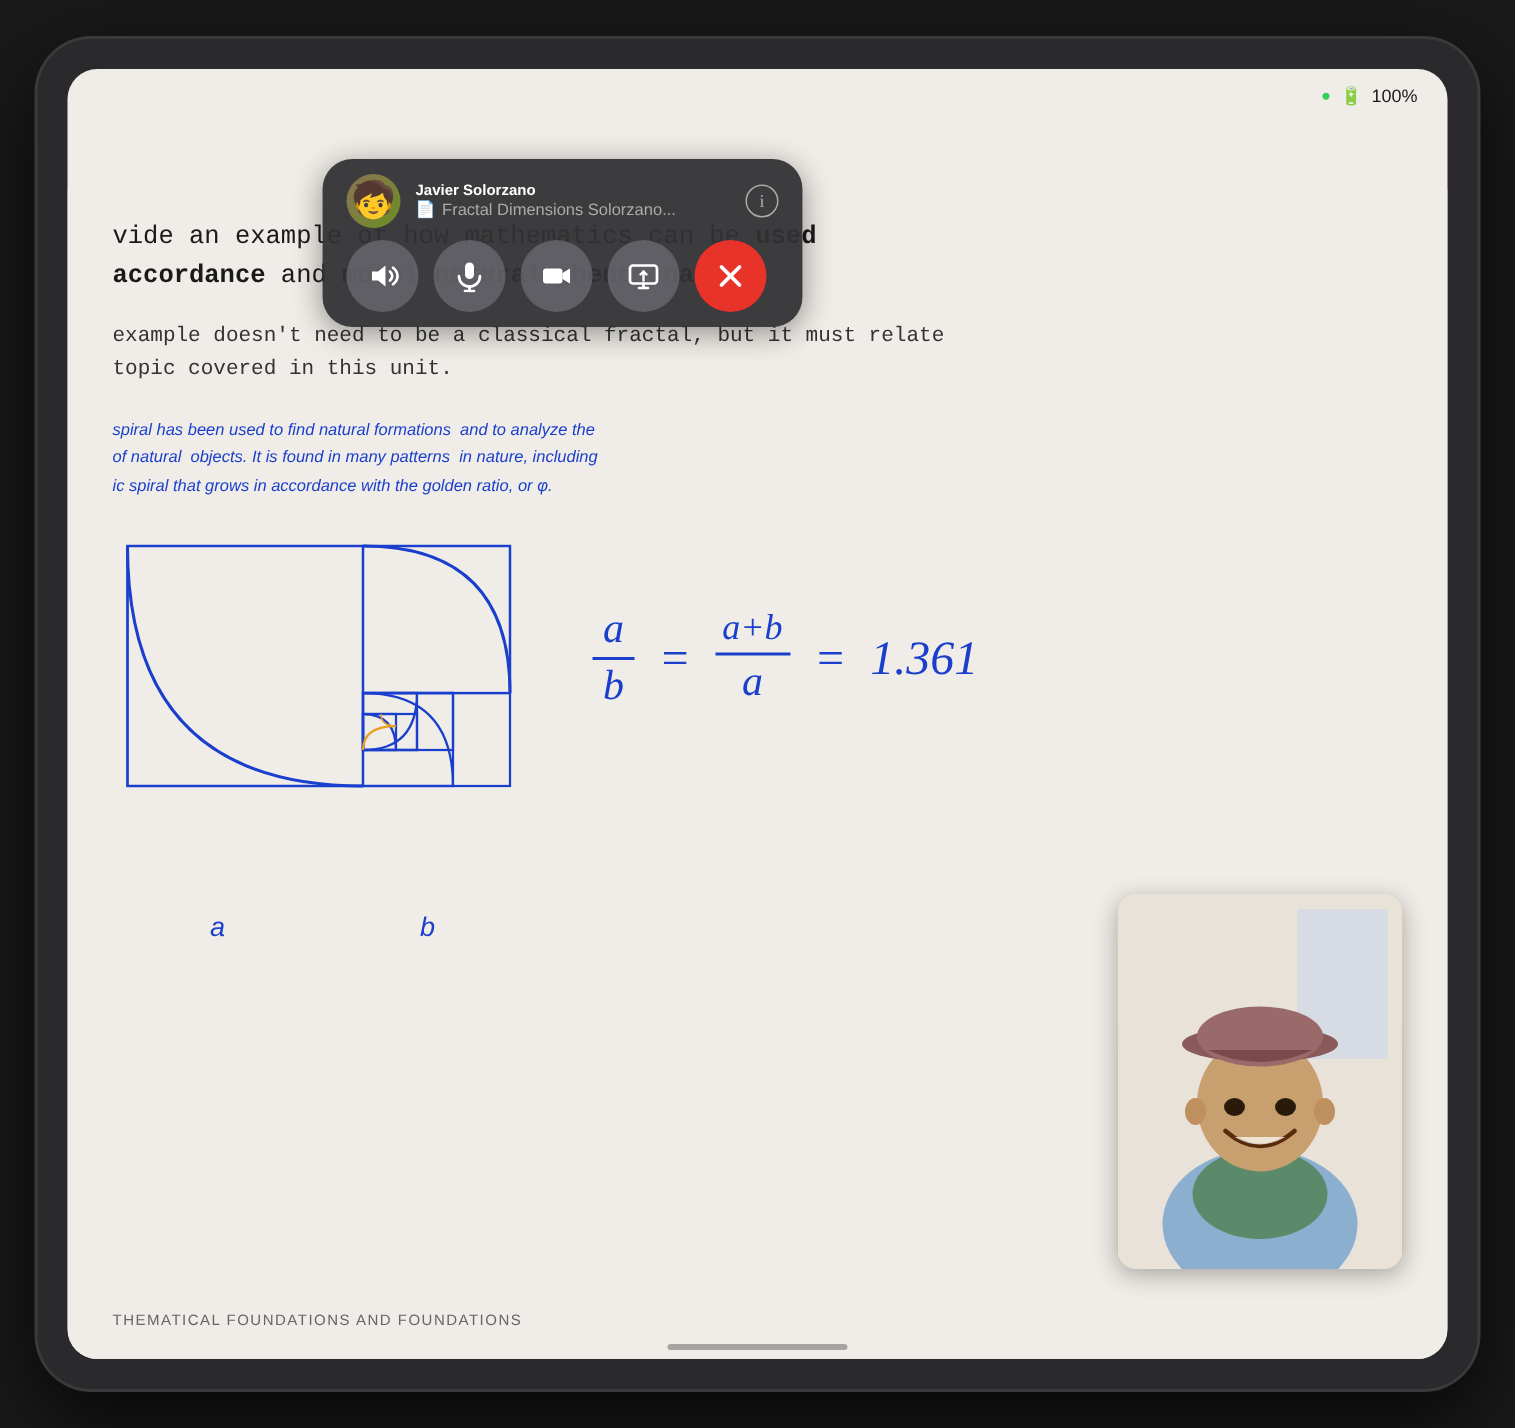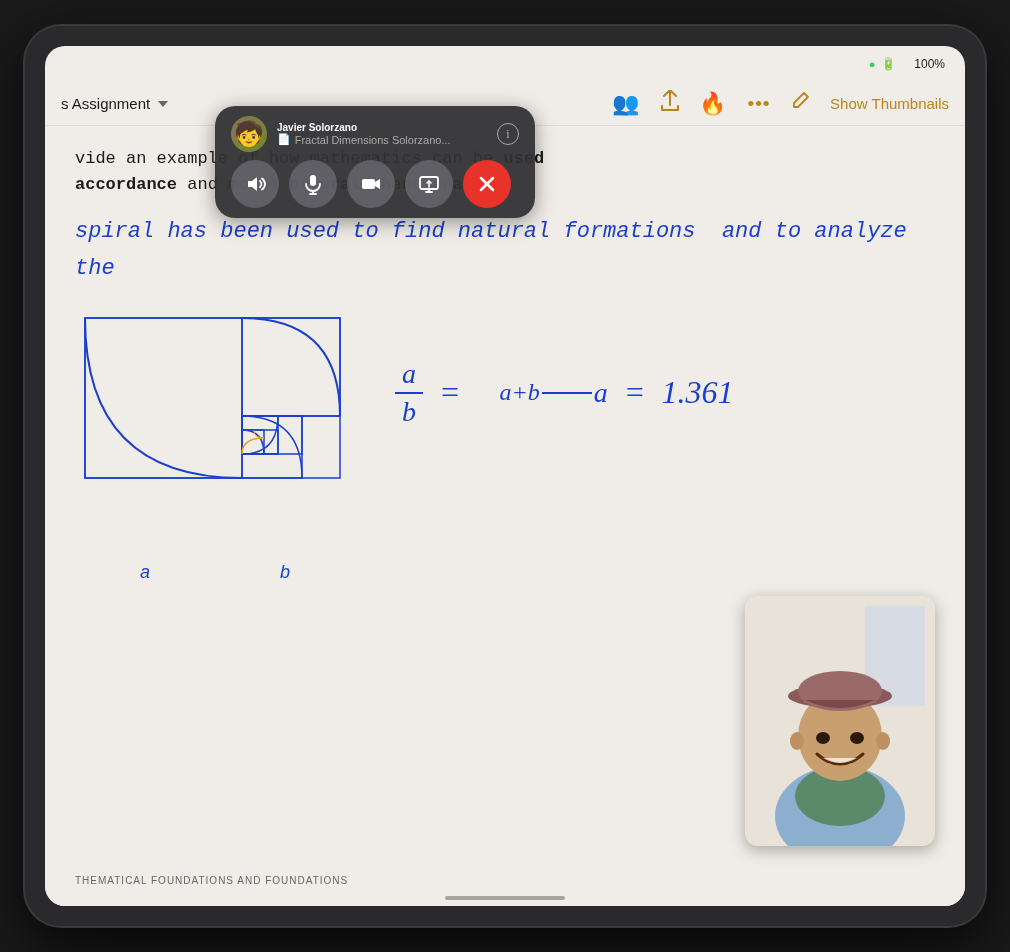--- a/index.html
+++ b/index.html
@@ -144,24 +144,24 @@
     .text-subtext {
       font-family: 'Courier New', monospace;
       font-size: 14px;
       line-height: 1.6;
       color: #333;
       margin-bottom: 20px;
     }
 
     
     .handwritten {
-      font-family: Liberation Mono, monospace;
+      font-family: Liberation Sans, sans-serif;
       font-style: italic;
       color: #1a3fcc;
-      font-size: 22px;
+      font-size: 11px;
       line-height: 1.7;
       margin-bottom: 8px;
     }
 
     
     .diagram-area {
       display: flex;
       align-items: flex-start;
       gap: 40px;
       margin-top: 10px;
@@ -345,57 +345,41 @@
 </head>
 <body>
 
 <div class="ipad-outer">
   <div class="ipad-screen">
 
     <div class="status-bar">
       <div class="status-bar-right">
         <span style="color:#30d158; font-size:11px;">●</span>
         <span style="font-size:12px;">🔋</span>
-        <span style="font-size:12px; font-family:-apple-system,sans-serif;margin-left:12px;">100%</span>
+        <span style="font-size:12px; font-family:-apple-system,sans-serif;">100%</span>
       </div>
     </div>
 
-    <div class="toolbar">
-      <div class="toolbar-left">
-        <span class="toolbar-title">s Assignment</span>
-        <span class="chevron-down"></span>
-      </div>
-      <div class="toolbar-right">
-        <span class="toolbar-icon" style="font-size:22px;">👥</span>
-        <span class="toolbar-icon">
-          <svg width="20" height="22" viewBox="0 0 20 22" fill="none" xmlns="http://www.w3.org/2000/svg">
-            <path d="M10 1v14M4 6l6-6 6 6M2 16v4h16v-4" stroke="#b8861b" stroke-width="2" stroke-linecap="round" stroke-linejoin="round"></path>
-          </svg>
-        </span>
-        <span class="toolbar-icon" style="font-size:22px; color:#e8832a;">🔥</span>
-        <span class="toolbar-icon" style="font-size:22px; color:#b8861b;">•••</span>
-        <span class="toolbar-icon" style="font-size:20px;">
-          <svg width="20" height="20" viewBox="0 0 20 20" fill="none" xmlns="http://www.w3.org/2000/svg">
-            <path d="M14 2l4 4-10 10H4v-4L14 2z" stroke="#b8861b" stroke-width="1.8" stroke-linecap="round" stroke-linejoin="round"></path>
-          </svg>
-        </span>
-        <span class="show-thumbnails">Show Thumbnails</span>
-      </div>
-    </div>
 
     <div class="main-content">
 
       <div class="text-typed">
         <span>vide an example of how mathematics can be <span class="text-bold">used</span></span><br>
         <span><span class="text-bold">accordance</span> and <span class="text-bold">model natural phenomena</span>.</span>
       </div>
 
+      <div class="text-subtext">
+        <span>example doesn't need to be a classical fractal, but it must relate</span><br>
+        <span>topic covered in this unit.</span>
+      </div>
 
       <div class="handwritten">
         <div>spiral has been used to find natural formations &nbsp;and to analyze <span style="font-style:italic; font-weight:normal;">the</span></div>
+        <div>of natural &nbsp;objects. It is found in many patterns &nbsp;in nature, including</div>
+        <div>ic spiral that grows in accordance with the golden ratio, or φ.</div>
       </div>
 
       <div class="diagram-area">
 
         <div style="display:flex; flex-direction:column; align-items:center;">
           <svg class="spiral-svg" viewBox="0 0 280 240" xmlns="http://www.w3.org/2000/svg">
 
             <rect x="10" y="10" width="255" height="160" fill="none" stroke="#1a3fcc" stroke-width="1.5"></rect>
 
             <rect x="10" y="10" width="157" height="160" fill="none" stroke="#1a3fcc" stroke-width="1.5"></rect>
@@ -438,21 +422,21 @@
         <div class="formula-area">
           <div style="display:flex; align-items:center; gap:16px; font-family:'Comic Sans MS',cursive; font-style:italic; color:#1a3fcc;">
 
             <div style="display:flex; flex-direction:column; align-items:center; gap:2px;">
               <span style="font-size:28px;">a</span>
               <div style="width:28px; height:2px; background:#1a3fcc;"></div>
               <span style="font-size:28px;">b</span>
             </div>
             <span style="font-size:32px;">=</span>
 
-            <div style="display:flex; flex-direction:row; align-items:center; gap:2px;margin-left:23px;">
+            <div style="display:flex; flex-direction:column; align-items:center; gap:2px;">
               <span style="font-size:24px;">a+b</span>
               <div style="width:50px; height:2px; background:#1a3fcc;"></div>
               <span style="font-size:28px;">a</span>
             </div>
             <span style="font-size:32px;">=</span>
             <span style="font-size:32px;">1.361</span>
           </div>
         </div>
       </div>
 

